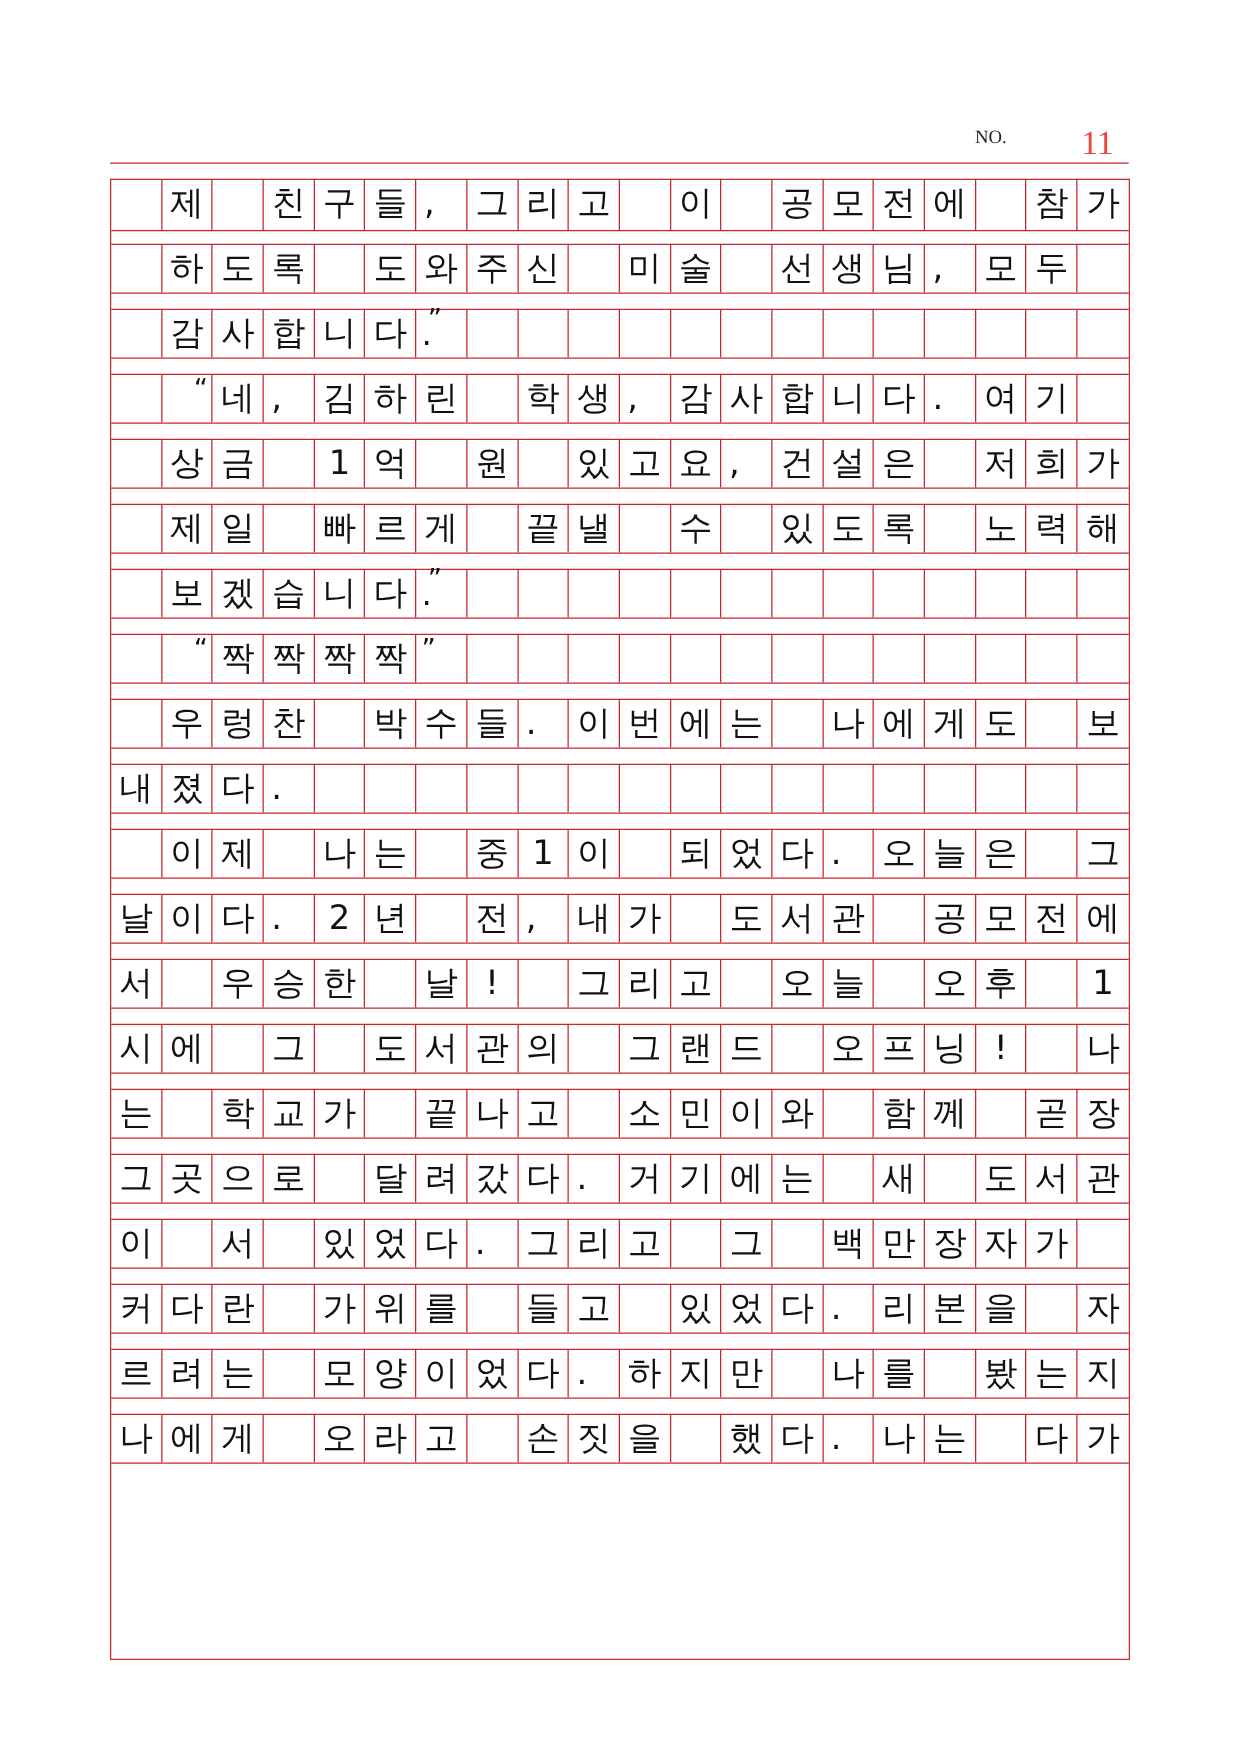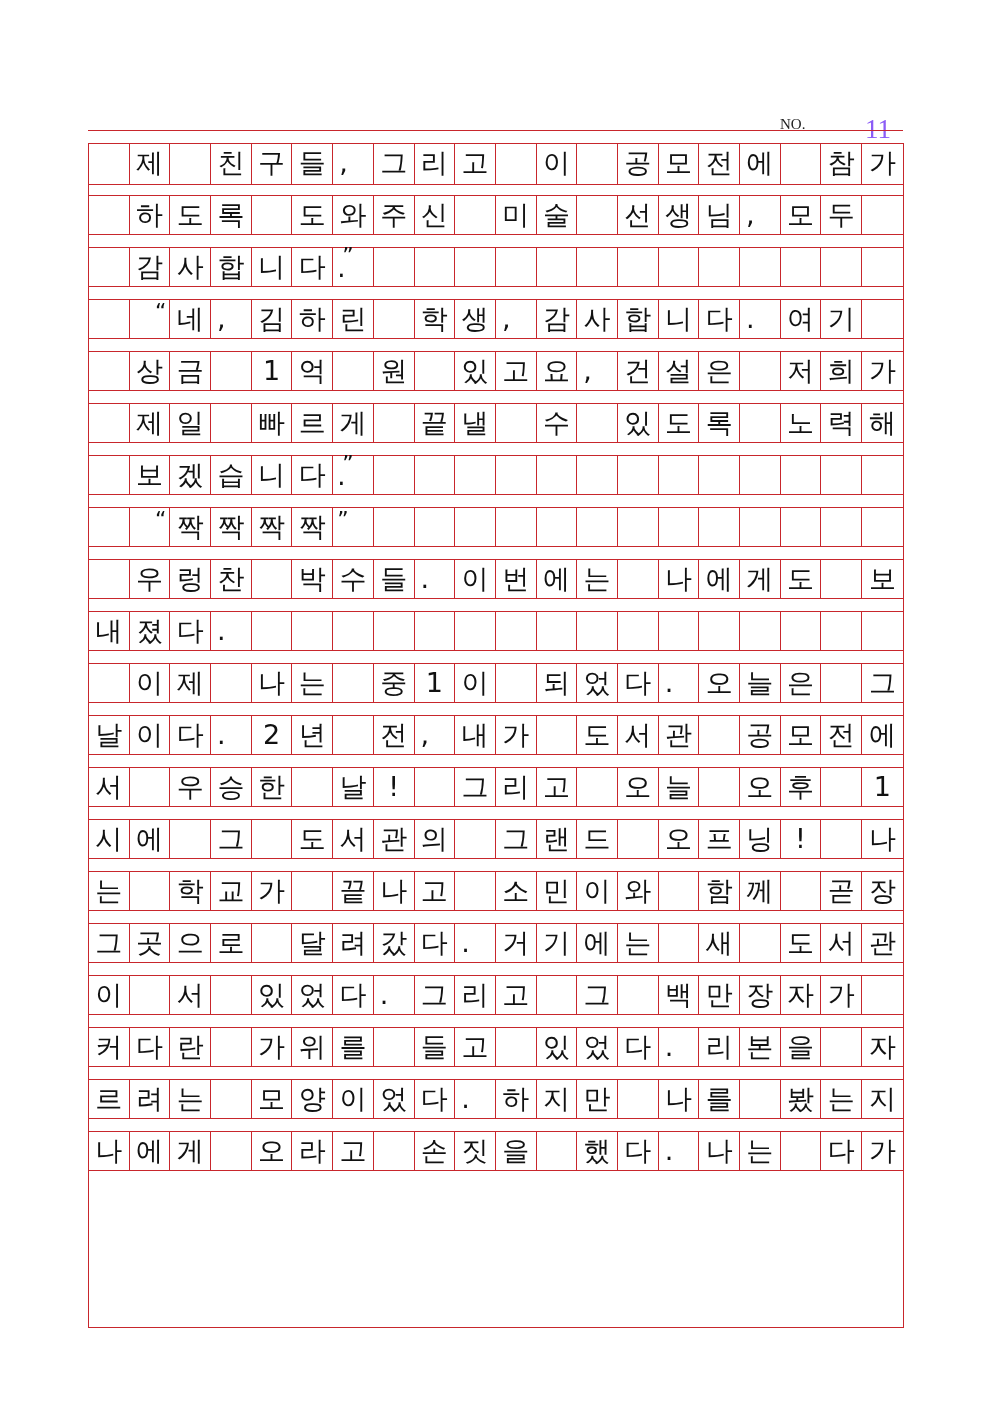--- a/index.html
+++ b/index.html
@@ -1,22 +1,22 @@
 <!DOCTYPE html>
 <html><head>
 <meta charset="utf-8">
 <style>
   html, body { margin: 0; padding: 0; background: #ffffff; }
   body { width: 992px; height: 1403px; position: relative; overflow: hidden;
          font-family: "DejaVu Sans", "Liberation Sans", sans-serif; }
   .page-no { position: absolute; top: 98px; left: 760px; width: 143px; height: 32px; }
-  .page-no .no-label { position: absolute; left: 20px; top: 18px; font-family: "Liberation Serif", "DejaVu Serif", serif;
+  .page-no .no-label { position: absolute; left: 20px; top: 4px; font-family: "Liberation Serif", "DejaVu Serif", serif;
                        font-size: 15px; color: #222; letter-spacing: 0px; }
-  .page-no .no-value { position: absolute; right: 12px; top: 16px; font-family: "Liberation Serif", "DejaVu Serif", serif;
-                       font-size: 27px; color: #8b5cf6; }
+  .page-no .no-value { position: absolute; right: 12px; top: 1px; font-family: "Liberation Serif", "DejaVu Serif", serif;
+                       font-size: 27px; color: #ef4444; }
   .header-rule { position: absolute; left: 88px; top: 130px; width: 815px; height: 0; border-top: 1.5px solid #c8262c; }
   .sheet { position: absolute; left: 88px; top: 143px; width: 814px; height: 1183px;
            border: 1px solid #c8262c; box-sizing: content-box; }
   .row { position: absolute; left: 0; width: 814px; height: 40px;
          border-top: 1px solid #c8262c; border-bottom: 1px solid #c8262c; box-sizing: border-box; display: flex; }
   .row:first-child { border-top: none; }
   .cell { width: 40.7px; height: 100%; box-sizing: border-box; border-right: 1px solid #c8262c;
           position: relative; font-size: 27px; color: #111; line-height: 38px; text-align: center; }
   .cell:last-child { border-right: none; }
   .cell.punct-low { text-align: left; padding-left: 6px; }

